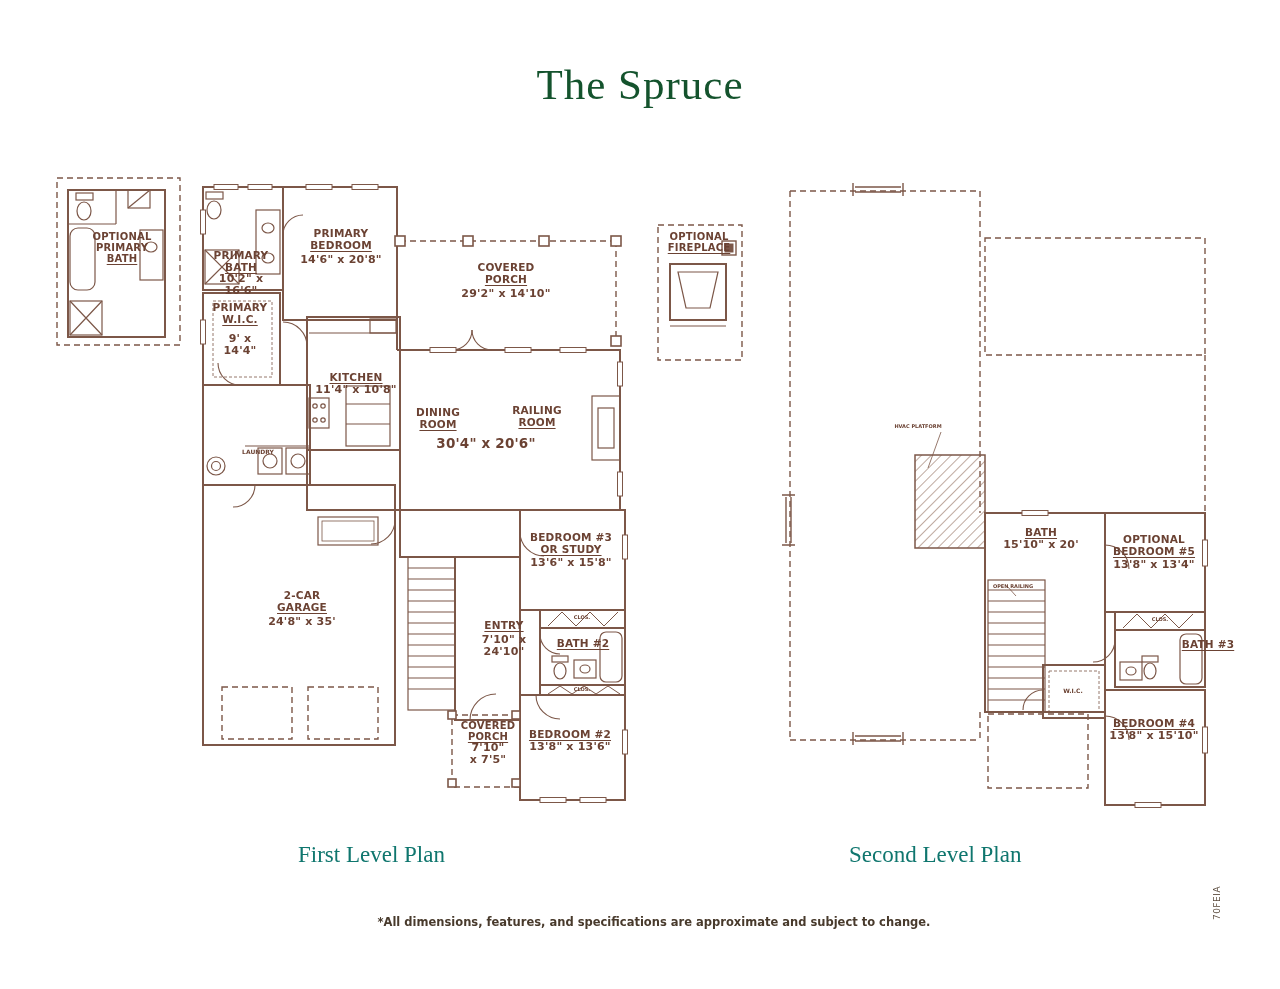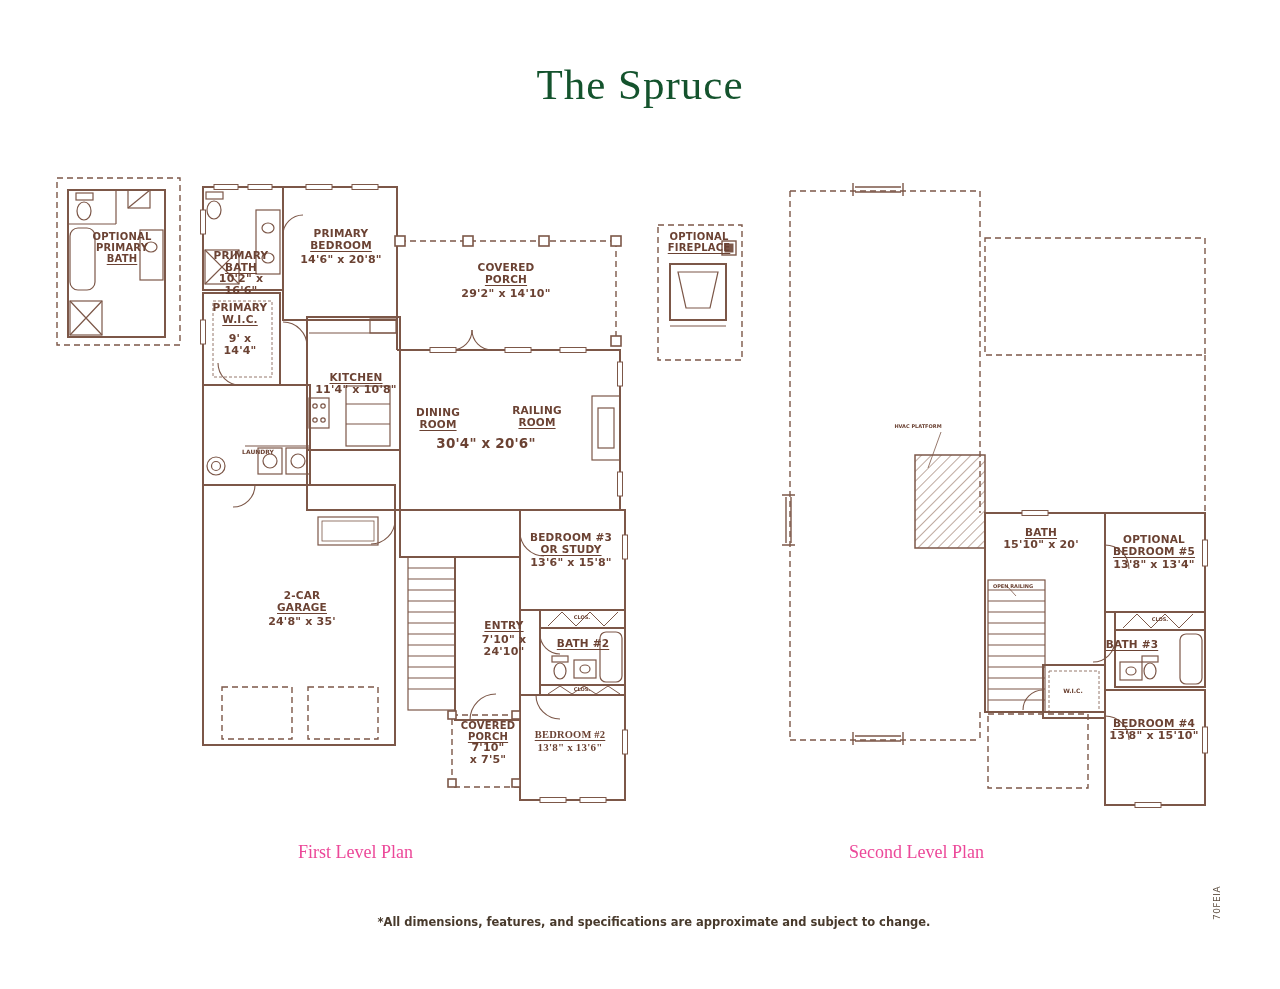--- a/index.html
+++ b/index.html
@@ -1,20 +1,20 @@
 <!DOCTYPE html>
 <html><head>
 <meta charset="utf-8">
 <style>
   html,body{margin:0;padding:0;background:#ffffff;}
   body{width:1280px;height:989px;position:relative;overflow:hidden;
        font-family:"DejaVu Sans",sans-serif;}
   .page-title{position:absolute;left:0;right:0;top:60px;text-align:center;
        font-family:"Liberation Serif",serif;font-size:43px;color:#14532d;letter-spacing:1px;}
-  .caption{position:absolute;font-family:"Liberation Serif",serif;font-size:18px;color:#ec4899;}
+  .caption{position:absolute;font-family:"Liberation Serif",serif;font-size:23px;color:#0f766e;}
   .caption.first{left:298px;top:842px;}
   .caption.second{left:849px;top:842px;}
   .footnote{position:absolute;left:0;right:0;top:915px;text-align:center;
        font-size:11.5px;font-weight:bold;color:#483a2c;padding-left:28px;}
   .plan-code{position:absolute;left:1196px;top:898px;width:42px;text-align:center;
        transform:rotate(-90deg);font-size:9px;color:#5a4a3c;letter-spacing:0.5px;}
   svg.draw{position:absolute;left:0;top:0;}
   .lbl{position:absolute;transform:translateX(-50%);text-align:center;color:#6b4233;
        line-height:1.1;font-weight:bold;white-space:nowrap;font-size:10.5px;letter-spacing:0.2px;}
   .lbl .dims{font-size:11px;}
@@ -314,21 +314,21 @@
 <div class="lbl" style="left:571px;top:532px;">
   <div>BEDROOM #3</div>
   <div class="u">OR STUDY</div>
   <div class="dims" style="margin-top:2px;">13'6" x 15'8"</div>
 </div>
 
 <div class="lbl" style="left:583px;top:638px;">
   <div class="u">BATH #2</div>
 </div>
 
-<div class="lbl" style="left:570px;top:729px;font-family:Liberation Serif, serif;">
+<div class="lbl" style="left:570px;top:729px;">
   <div class="u">BEDROOM #2</div>
   <div class="dims">13'8" x 13'6"</div>
 </div>
 
 <div class="lbl s10" style="left:488px;top:720px;">
   <div>COVERED</div>
   <div class="u">PORCH</div>
   <div class="dims">7'10"</div>
   <div class="dims">x 7'5"</div>
 </div>
@@ -349,21 +349,21 @@
   <div class="u">BATH</div>
   <div class="dims">15'10" x 20'</div>
 </div>
 
 <div class="lbl" style="left:1154px;top:534px;">
   <div>OPTIONAL</div>
   <div class="u">BEDROOM #5</div>
   <div class="dims" style="margin-top:2px;">13'8" x 13'4"</div>
 </div>
 
-<div class="lbl" style="left:1132px;top:639px;text-align:center;">
+<div class="lbl" style="left:1208px;top:639px;text-align:center;">
   <div class="u">BATH #3</div>
 </div>
 
 <div class="lbl" style="left:1154px;top:718px;">
   <div class="u">BEDROOM #4</div>
   <div class="dims">13'8" x 15'10"</div>
 </div>
 
 <div class="lbl t6" style="left:1073px;top:688px;">
   <div>W.I.C.</div>

